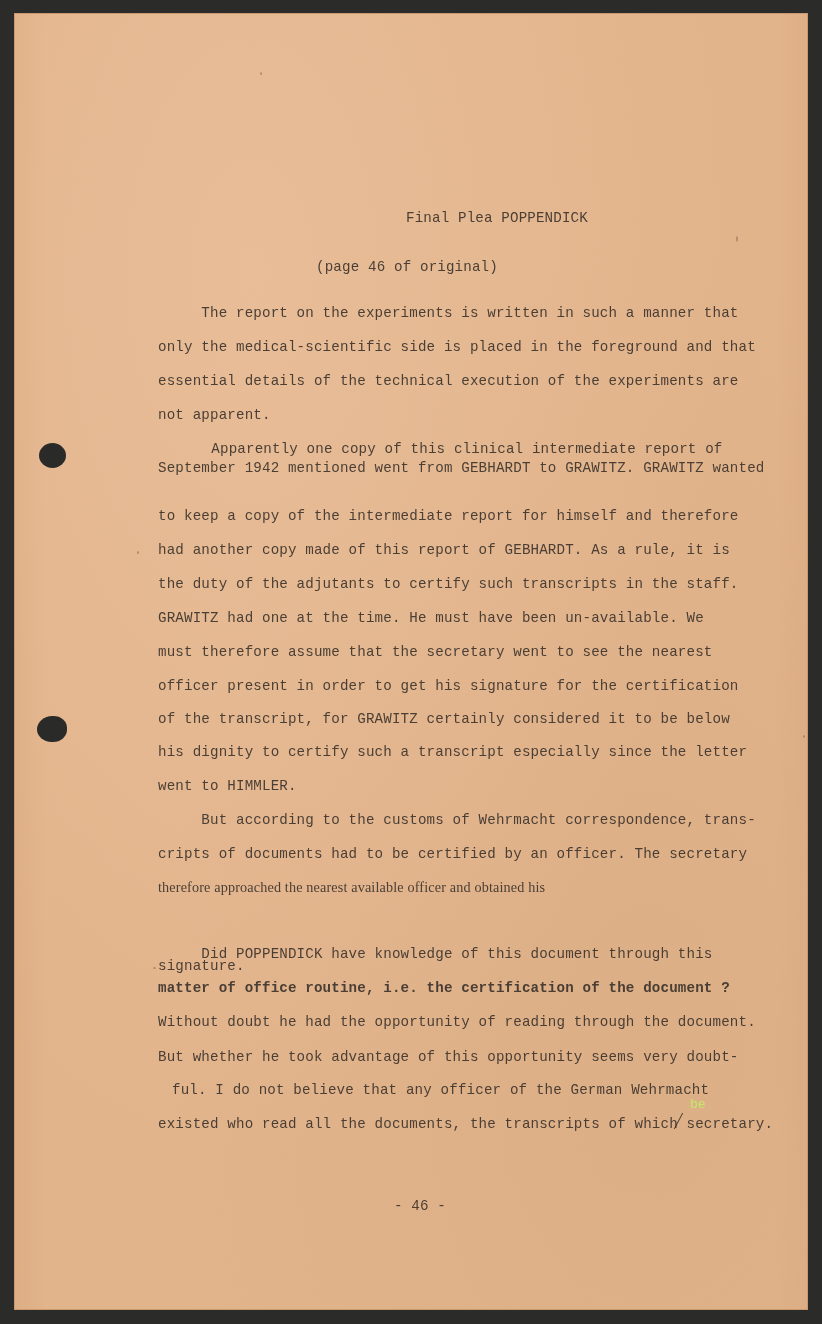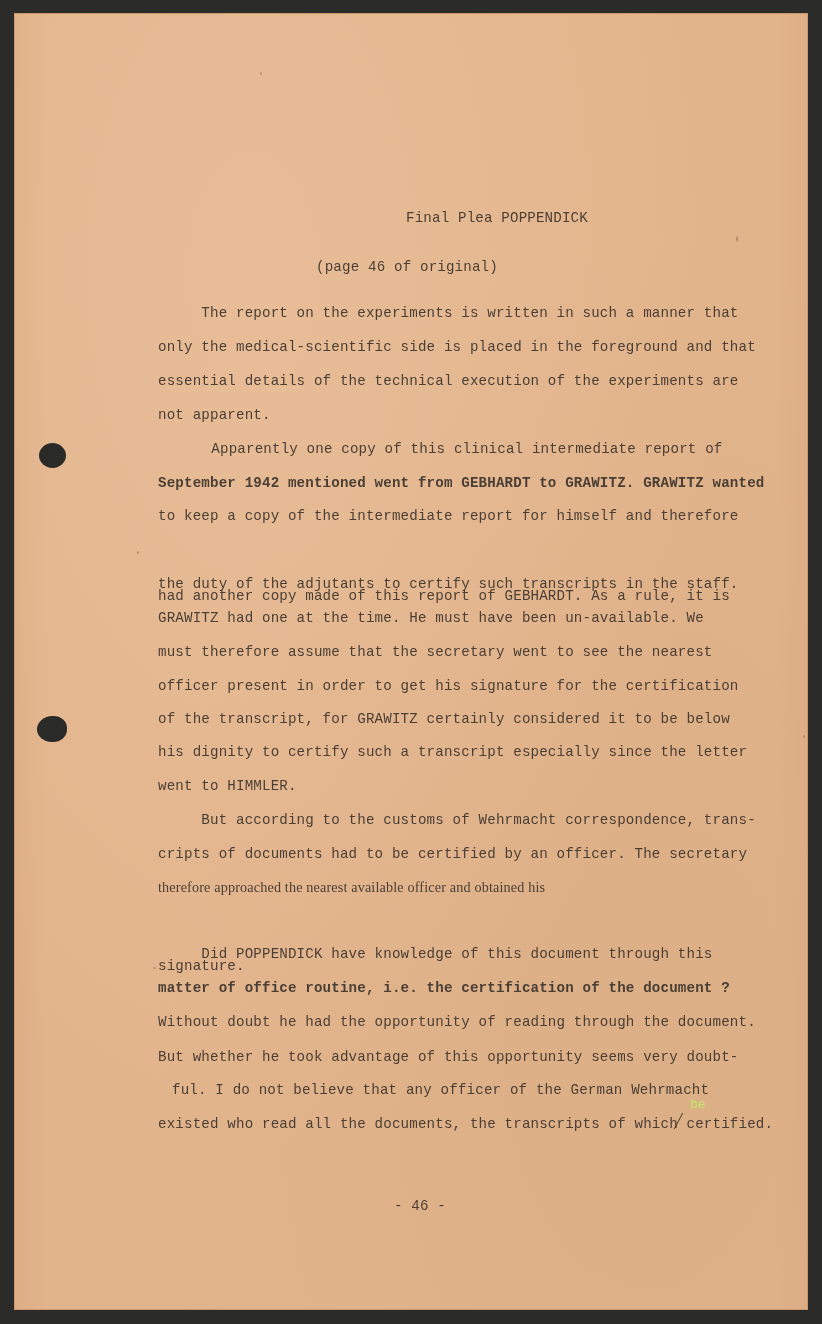--- a/index.html
+++ b/index.html
@@ -90,38 +90,38 @@
 
 <div class="line header-title">Final Plea POPPENDICK</div>
 <div class="line header-sub">(page 46 of original)</div>
 
 <div id="body-lines">
     <div class="line" style="left: 158px; top: 304px;">     The report on the experiments is written in such a manner that</div>
     <div class="line" style="left: 158px; top: 338px;">only the medical-scientific side is placed in the foreground and that</div>
     <div class="line" style="left: 158px; top: 372px;">essential details of the technical execution of the experiments are</div>
     <div class="line" style="left: 158px; top: 406px;">not apparent.</div>
     <div class="line" style="left: 168px; top: 440px;">     Apparently one copy of this clinical intermediate report of</div>
-    <div class="line" style="left: 158px; top: 474px; font-weight: bold;">September 1942 mentioned went from GEBHARDT to GRAWITZ. GRAWITZ wanted</div>
+    <div class="line" style="left: 158px; top: 459px;">September 1942 mentioned went from GEBHARDT to GRAWITZ. GRAWITZ wanted</div>
     <div class="line" style="left: 158px; top: 507px;">to keep a copy of the intermediate report for himself and therefore</div>
-    <div class="line" style="left: 158px; top: 541px; margin-top: 46px;">had another copy made of this report of GEBHARDT. As a rule, it is</div>
+    <div class="line" style="left: 158px; top: 541px;">had another copy made of this report of GEBHARDT. As a rule, it is</div>
     <div class="line" style="left: 158px; top: 575px;">the duty of the adjutants to certify such transcripts in the staff.</div>
     <div class="line" style="left: 158px; top: 609px;">GRAWITZ had one at the time. He must have been un-available. We</div>
     <div class="line" style="left: 158px; top: 643px;">must therefore assume that the secretary went to see the nearest</div>
     <div class="line" style="left: 158px; top: 677px;">officer present in order to get his signature for the certification</div>
     <div class="line" style="left: 158px; top: 710px;">of the transcript, for GRAWITZ certainly considered it to be below</div>
     <div class="line" style="left: 158px; top: 743px;">his dignity to certify such a transcript especially since the letter</div>
     <div class="line" style="left: 158px; top: 777px;">went to HIMMLER.</div>
     <div class="line" style="left: 158px; top: 811px;">     But according to the customs of Wehrmacht correspondence, trans-</div>
     <div class="line" style="left: 158px; top: 845px;">cripts of documents had to be certified by an officer. The secretary</div>
     <div class="line" style="left: 158px; top: 878px; font-family: Liberation Serif, serif;">therefore approached the nearest available officer and obtained his</div>
     <div class="line" style="left: 158px; top: 957px;">signature.</div>
     <div class="line" style="left: 158px; top: 945px;">     Did POPPENDICK have knowledge of this document through this</div>
     <div class="line" style="left: 158px; top: 979px; font-weight: bold;">matter of office routine, i.e. the certification of the document ?</div>
     <div class="line" style="left: 158px; top: 1013px;">Without doubt he had the opportunity of reading through the document.</div>
     <div class="line" style="left: 158px; top: 1048px;">But whether he took advantage of this opportunity seems very doubt-</div>
     <div class="line" style="left: 172px; top: 1081px; text-align: right;">ful. I do not believe that any officer of the German Wehrmacht</div>
-    <div class="line" style="left: 158px; top: 1115px;">existed who read all the documents, the transcripts of which certified.</div>
+    <div class="line" style="left: 158px; top: 1115px;">existed who read all the documents, the transcripts of which secretary.</div>
   </div>
 
 <div class="caret"></div>
 <div class="interlinear">be</div>
 
 <div class="line page-number">- 46 -</div>
 
 </body></html>

